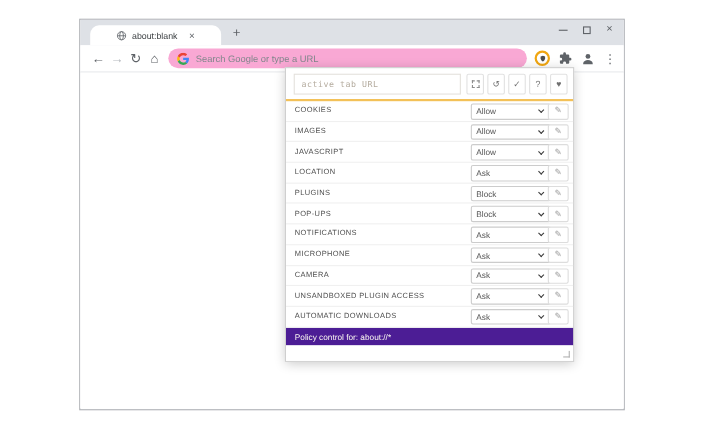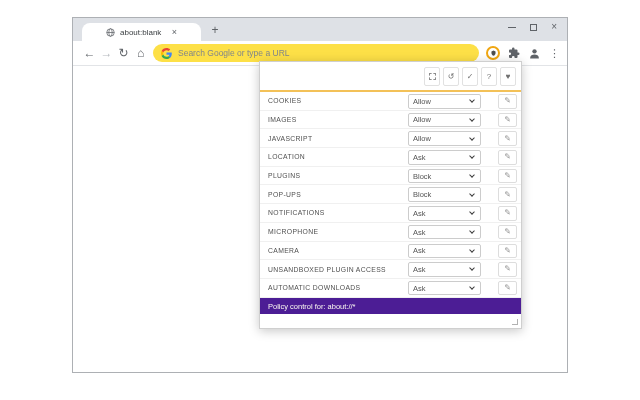--- a/index.html
+++ b/index.html
@@ -15,42 +15,42 @@
   .newtab { position:absolute; left:134px; top:4px; width:16px; height:16px; font-size:12px; color:#5f6368; text-align:center; line-height:16px; }
   .win-controls { position:absolute; right:6px; top:0; height:18px; display:flex; align-items:center; gap:14px; padding-right:4px; }
   .wc-min { width:8px; height:1px; background:#5f6368; }
   .wc-max { width:7px; height:7px; border:1px solid #5f6368; }
   .wc-close { font-size:10px; color:#5f6368; line-height:1; }
 
   
   .toolbar { height:25px; background:#fff; border-bottom:1px solid #e2e4e7; display:flex; align-items:center; padding:0 8px; }
   .nav-icon { font-size:12px; color:#5f6368; width:17px; text-align:center; }
   .nav-icon.disabled { color:#b6babf; }
-  .omnibox { flex:1; height:18px; background:#fde047; border-radius:9px; display:flex; align-items:center; padding:0 8px; margin:0 7px 0 4px; }
+  .omnibox { flex:1; height:18px; background:#f9a8d4; border-radius:9px; display:flex; align-items:center; padding:0 8px; margin:0 7px 0 4px; }
   .omnibox input { border:none; outline:none; background:transparent; flex:1; font-size:8.5px; color:#3c4043; margin-left:6px; font-family:"Liberation Sans",sans-serif; }
   .omnibox input::placeholder { color:#80868b; }
   .ext-icon { width:14px; height:14px; border-radius:50%; border:2px solid #f0a611; background:#fff; display:flex; align-items:center; justify-content:center; margin-right:8px; }
   .tb-right-icon { margin-right:8px; display:flex; align-items:center; }
   .kebab { font-size:11px; color:#5f6368; margin-right:0; width:10px; text-align:center; }
 
   .content { height:calc(100% - 49px); background:#fff; }
 
   
   .popup { position:absolute; left:186px; top:43px; width:263px; height:268px; background:#fff; border:1px solid #cfcfcf; box-shadow:0 2px 10px rgba(0,0,0,.22); z-index:5; }
   .popup-header { height:30px; position:relative; border-bottom:2px solid #f3c158; }
   .url-input { position:absolute; left:7px; top:5px; width:152px; height:19px; border:1px solid #e4e1dc; font-family:"DejaVu Sans Mono",monospace; font-size:7.5px; letter-spacing:.5px; color:#6d6a64; padding:0 6px; }
   .url-input::placeholder { color:#b4ab9e; }
   .header-buttons { position:absolute; right:5px; top:5px; display:flex; gap:3px; }
   .hbtn { width:16px; height:19px; border:1px solid #e1e1e1; border-radius:2px; background:#fff; display:flex; align-items:center; justify-content:center; font-size:8px; color:#6f6f6f; }
   .dashed-box { width:7px; height:7px; border:1px dashed #8c8c8c; }
 
   .rows { height:206px; }
   .row { height:18.7px; position:relative; display:flex; align-items:center; border-bottom:1px solid #f0f0f0; }
   .row-label { margin-left:8px; font-size:6.8px; letter-spacing:.35px; color:#4f4f4f; }
-  .select { position:absolute; left:148px; top:2px; width:73px; height:14.6px; border:1px solid #ccc; border-radius:2px; background:#fff; display:flex; align-items:center; }
+  .select { position:absolute; left:168px; top:2px; width:73px; height:14.6px; border:1px solid #ccc; border-radius:2px; background:#fff; display:flex; align-items:center; }
   .select-value { flex:1; font-size:7.5px; color:#555; padding-left:4px; }
   .chevron { width:4px; height:4px; border-right:1px solid #3c3c3c; border-bottom:1px solid #3c3c3c; transform:rotate(45deg); margin:-2px 6px 0 0; }
   .edit-btn { position:absolute; left:238px; top:2px; width:19px; height:14.6px; border:1px solid #ddd; border-radius:2px; background:#fff; display:flex; align-items:center; justify-content:center; }
   .pencil { font-size:8px; color:#9a9a9a; line-height:1; }
 
   .banner { height:16px; background:#4c1d95; display:flex; align-items:center; padding-left:8px; font-size:7.5px; color:#fcf9f2; }
   .popup-footer { height:14px; position:relative; background:#fff; }
   .resize-handle { position:absolute; right:3px; bottom:3px; width:6px; height:6px; border-right:1px solid #b2b2b2; border-bottom:1px solid #b2b2b2; }
 </style>
 </head>
@@ -106,20 +106,21 @@
         <path d="M4 20c0-4 4-6 8-6s8 2 8 6v1H4z"></path>
       </svg>
     </span>
     <span class="kebab">⋮</span>
   </div>
 
   <div class="content"></div>
 
   <div class="popup">
     <div class="popup-header">
+      <input class="url-input" type="text" placeholder="active tab URL" style="">
       <div class="header-buttons">
         <span class="hbtn">
             <span class="dashed-box"></span>
           </span>
         <span class="hbtn">
             <span>↺</span>
           </span>
         <span class="hbtn">
             <span>✓</span>
           </span>

